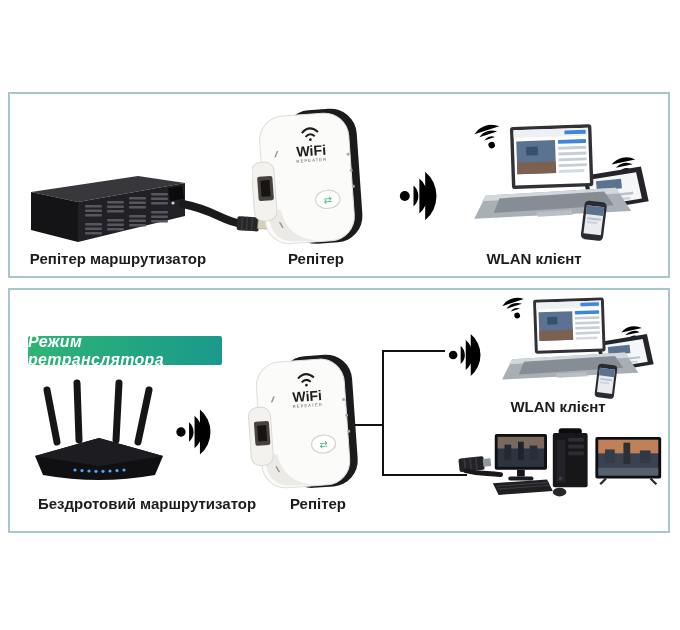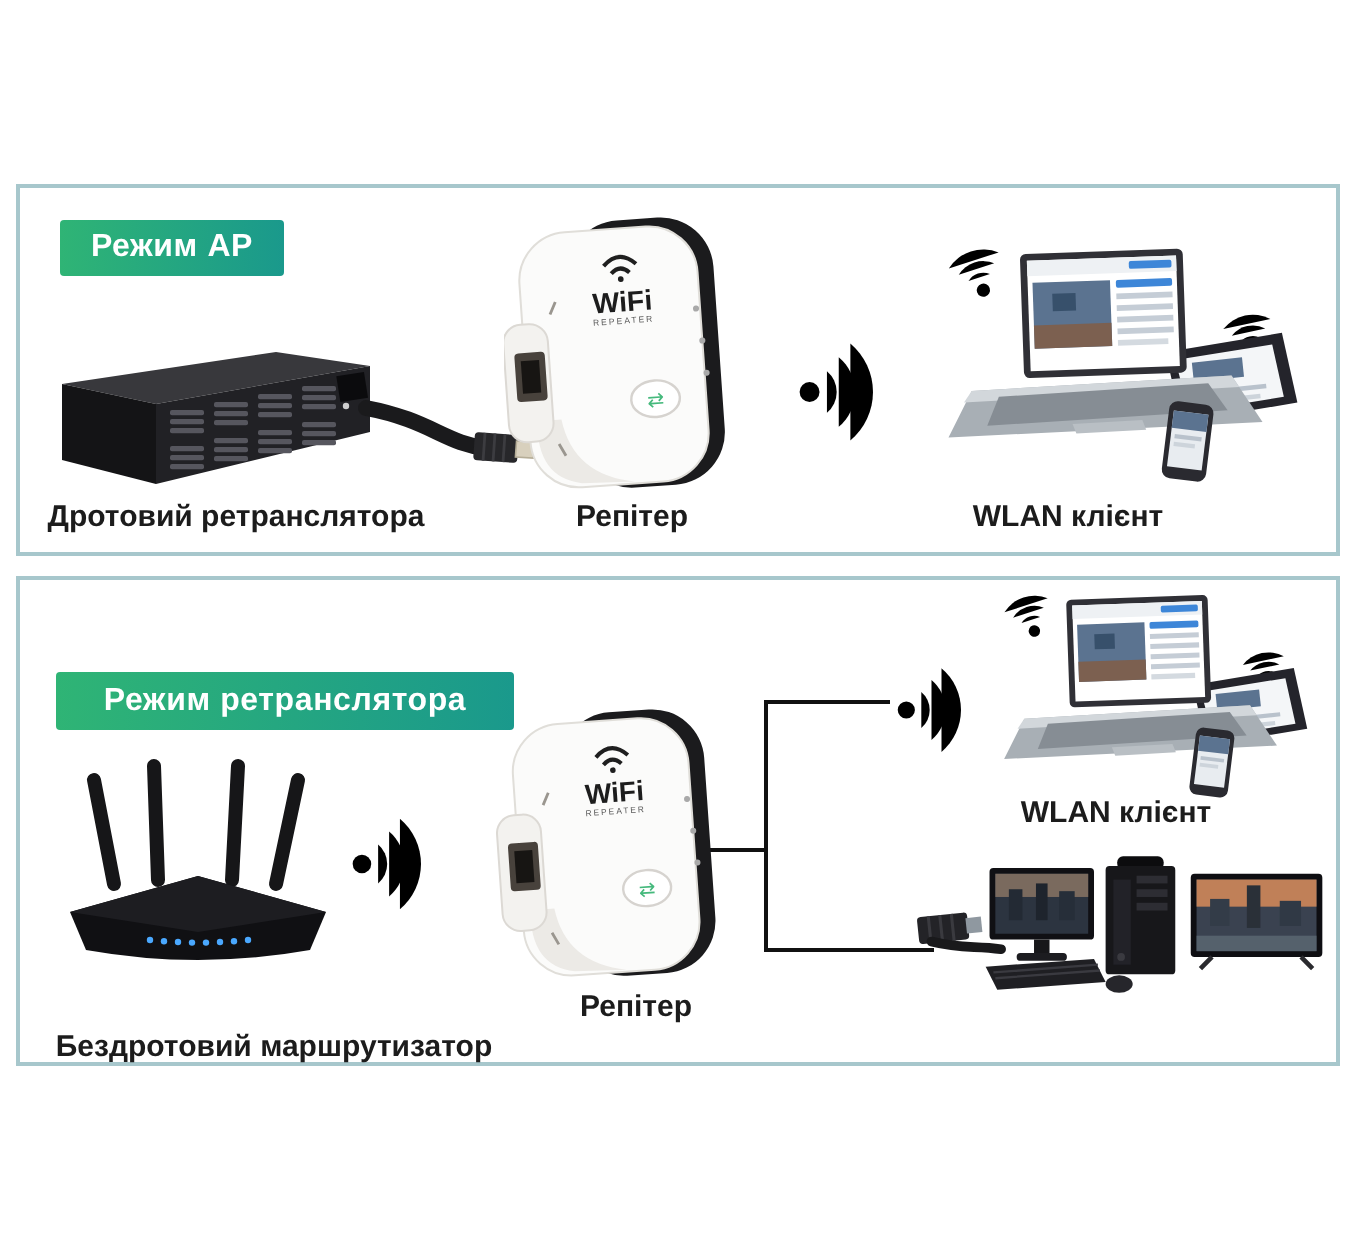--- a/index.html
+++ b/index.html
@@ -105,21 +105,20 @@
           <rect x="120.5" y="93" width="18" height="29" fill="#e8ecf0"></rect>
           <rect x="120.5" y="93" width="18" height="9" fill="#5b7390"></rect>
           <rect x="122.5" y="105" width="14" height="2.2" fill="#b9c2cc"></rect>
           <rect x="122.5" y="109" width="11" height="2.2" fill="#cdd4db"></rect>
         </g>
       </g>
     </defs>
   </svg>
 
   <section class="panel panel-ap">
-    <div class="badge" style="left:20px;top:16px;width:112px;height:28px;">Режим AP</div>
 
     <svg class="dev" style="left:13px;top:76px;" width="250" height="80" viewBox="0 0 250 80">
       <polygon points="8,22 115,6 162,13 55,32" fill="#38383c"></polygon>
       <polygon points="8,22 55,32 55,72 8,60" fill="#141416"></polygon>
       <polygon points="55,32 162,13 162,46 55,72" fill="#212125"></polygon>
       <use href="#vent" x="62" y="35"></use>
         <use href="#vent" x="84" y="31"></use>
         <use href="#vent" x="106" y="27"></use>
         <use href="#vent" x="128" y="23"></use>
       <use href="#vent" x="62" y="53"></use>
@@ -141,27 +140,27 @@
     </svg>
 
     <svg class="dev wifi-right" style="left:383px;top:73px;" width="58" height="58" viewBox="0 0 64 64">
       <use href="#wifiRight" x="13" y="32"></use>
     </svg>
 
     <svg class="dev" style="left:458px;top:22px;" width="185" height="126" viewBox="0 0 190 130">
       <use href="#laptopCluster"></use>
     </svg>
 
-    <div class="lbl" style="left:13px;top:156px;width:190px;">Дротовий ретранслятора</div>
+    <div class="lbl" style="left:13px;top:156px;width:190px;">Репітер маршрутизатор</div>
     <div class="lbl" style="left:246px;top:156px;width:120px;">Репітер</div>
     <div class="lbl" style="left:424px;top:156px;width:200px;">WLAN клієнт</div>
   </section>
 
   <section class="panel panel-rep">
-    <div class="badge" style="left:18px;top:46px;width:229px;height:29px;">Режим ретранслятора</div>
+    <div class="badge" style="left:18px;top:46px;width:194px;height:29px;font-style:italic;">Режим ретранслятора</div>
 
     <svg class="dev" style="left:18px;top:88px;" width="142" height="110" viewBox="0 0 140 110">
       <g stroke="#161618" stroke-width="7" stroke-linecap="round">
         <line x1="18" y1="12" x2="28" y2="64"></line>
         <line x1="48" y1="5" x2="50" y2="62"></line>
         <line x1="90" y1="5" x2="87" y2="62"></line>
         <line x1="120" y1="12" x2="109" y2="64"></line>
       </g>
       <path d="M6,78 L70,60 L134,78 L126,97 Q70,107 14,97 Z" fill="#101013"></path>
       <polygon points="6,78 70,60 134,78 70,88" fill="#1d1d21"></polygon>
@@ -234,17 +233,17 @@
         <rect x="145" y="12" width="62" height="37" fill="#3a4250"></rect>
         <rect x="145" y="12" width="62" height="14" fill="#c08058"></rect>
         <rect x="171" y="15" width="7" height="22" fill="#2a3038"></rect>
         <rect x="152" y="22" width="10" height="14" fill="#333c48"></rect>
           <rect x="188" y="23" width="11" height="13" fill="#303945"></rect>
         <rect x="145" y="41" width="62" height="8" fill="#55616c"></rect>
         <path d="M153,52 L147,58 M199,52 L205,58" stroke="#2a2a2e" stroke-width="2.4"></path>
       </g>
     </svg>
 
-    <div class="lbl" style="left:2px;top:205px;width:250px;margin-top:20px;">Бездротовий маршрутизатор</div>
+    <div class="lbl" style="left:12px;top:205px;width:250px;">Бездротовий маршрутизатор</div>
     <div class="lbl" style="left:248px;top:205px;width:120px;">Репітер</div>
     <div class="lbl" style="left:443px;top:108px;width:210px;">WLAN клієнт</div>
   </section>
 </div>
 
 </body></html>

